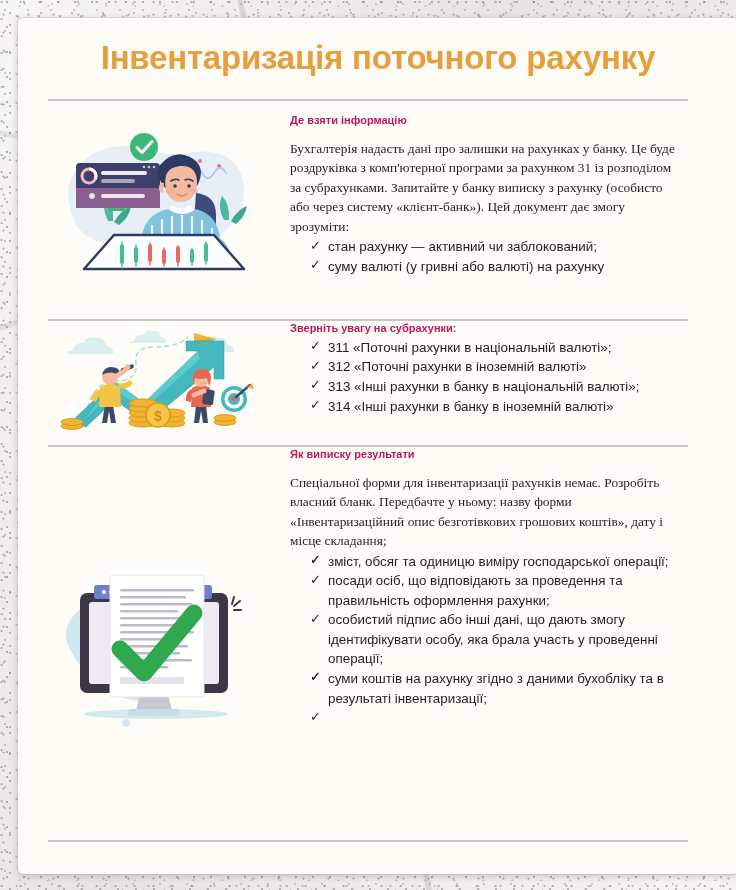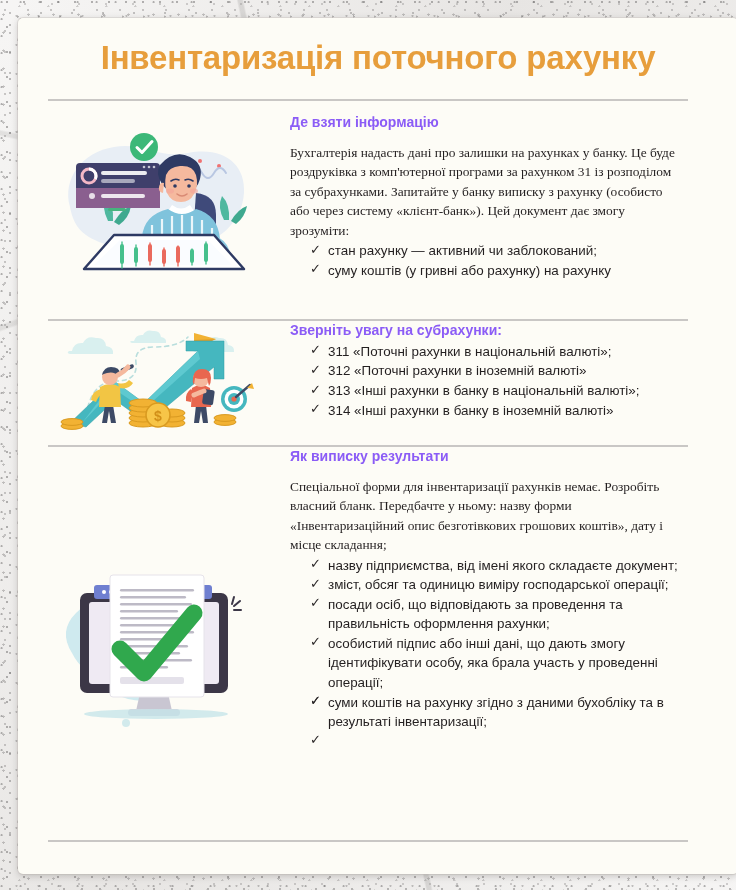--- a/index.html
+++ b/index.html
@@ -100,23 +100,23 @@
     width: 215px;
   }
   .copy {
     position: absolute;
     left: 272px;
     width: 390px;
     color: #231f20;
   }
 
   .sec-heading {
-    font-size: 14px;
+    font-size: 11px;
     font-weight: bold;
-    color: #8b5cf6;
+    color: #be185d;
     line-height: 1.35;
     margin: 0 0 2px 0;
   }
   .sec-body {
     font-size: 13.4px;
     line-height: 1.45;
     color: #231f20;
     margin: 11px 0 0 0;
     font-family: Liberation Serif, serif;
   }
@@ -257,21 +257,21 @@
           </g>
         </g>
       </svg>
     </div>
 
     <div class="copy">
       <p class="sec-heading">Де взяти інформацію</p>
       <p class="sec-body">Бухгалтерія надасть дані про залишки на рахунках у банку. Це буде роздруківка з комп'ютерної програми за рахунком 31 із розподілом за субрахунками. Запитайте у банку виписку з рахунку (особисто або через систему «клієнт-банк»). Цей документ дає змогу зрозуміти:</p>
       <ul class="checks">
         <li><span class="tick">✓</span><span>стан рахунку — активний чи заблокований;</span></li>
-        <li><span class="tick">✓</span><span>суму коштів (у гривні або рахунку) на рахунку</span></li>
+        <li><span class="tick">✓</span><span>суму валюті (у гривні або валюті) на рахунку</span></li>
       </ul>
     </div>
   </div>
 
   <div class="divider" id="divider-1"></div>
 
   <div class="section" id="section-2">
 
     <div class="illo" id="illo-2">
       <svg width="215" height="104" viewBox="0 0 215 104">
@@ -405,21 +405,21 @@
 
         <ellipse cx="108" cy="157" rx="72" ry="5" fill="#bfe2e8" opacity=".7"></ellipse>
         <circle cx="78" cy="166" r="4" fill="#bfe2e8" opacity=".7"></circle>
       </svg>
     </div>
 
     <div class="copy">
       <p class="sec-heading">Як виписку результати</p>
       <p class="sec-body">Спеціальної форми для інвентаризації рахунків немає. Розробіть власний бланк. Передбачте у ньому: назву форми «Інвентаризаційний опис безготівкових грошових коштів», дату і місце складання;</p>
       <ul class="checks">
-        <li><span class="tick">✓</span><span>назву підприємства, від імені якого складаєте документ;</span></li>
+        <li><span class="tick">✓</span></li>
         <li><span class="tick">✓</span><span>зміст, обсяг та одиницю виміру господарської операції;</span></li>
         <li><span class="tick">✓</span><span>посади осіб, що відповідають за проведення та правильність оформлення рахунки;</span></li>
         <li><span class="tick">✓</span><span>особистий підпис або інші дані, що дають змогу ідентифікувати особу, яка брала участь у проведенні операції;</span></li>
         <li><span class="tick">✓</span></li>
         <li><span class="tick">✓</span><span>суми коштів на рахунку згідно з даними бухобліку та в результаті інвентаризації;</span></li>
         <li><span class="tick">✓</span></li>
       </ul>
     </div>
   </div>
 

